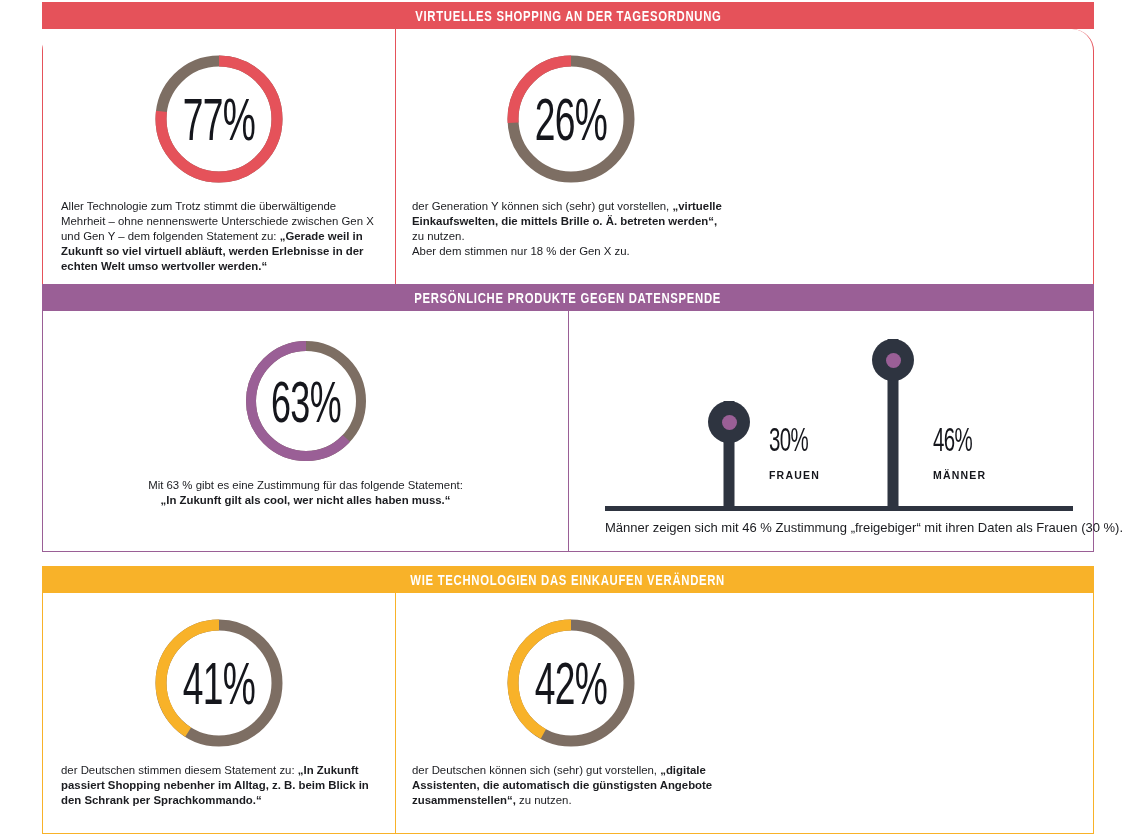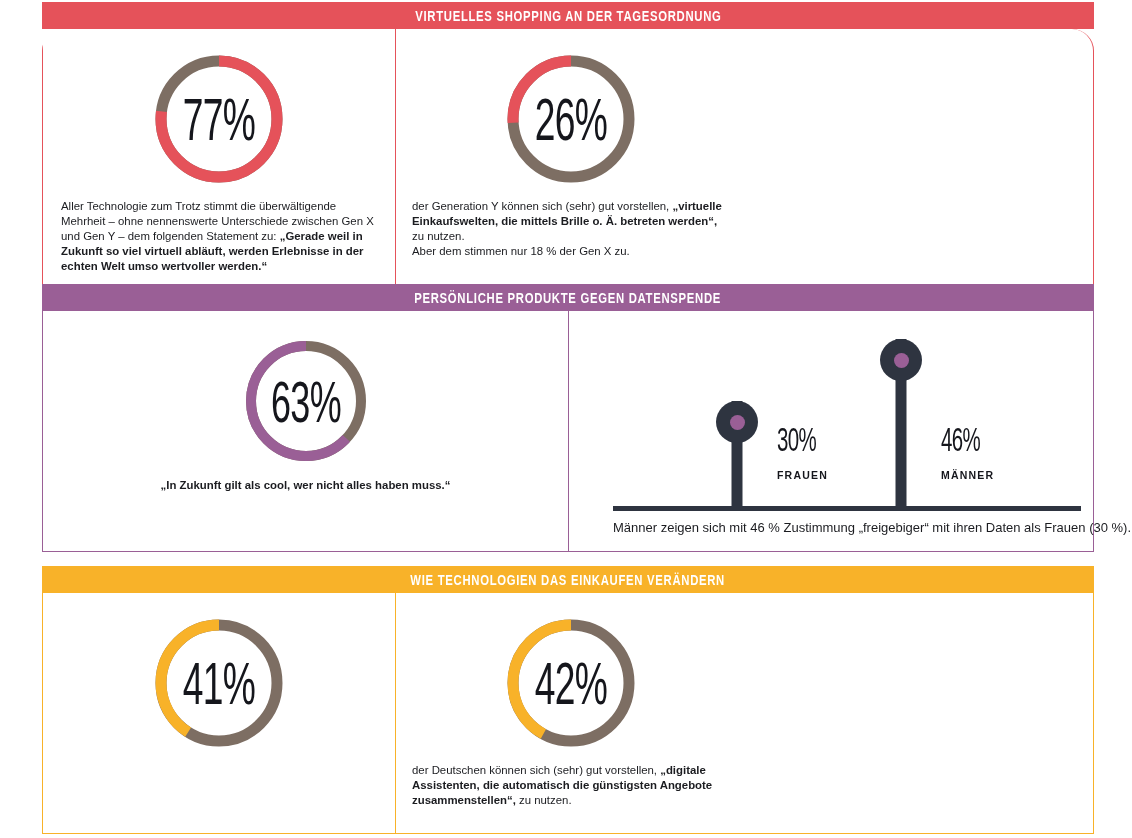--- a/index.html
+++ b/index.html
@@ -244,25 +244,26 @@
         <div class="donut-wrap" style="margin-top:25px;">
           <div class="donut" style="width:130px;height:130px;">
             <svg width="130" height="130" viewBox="0 0 130 130">
               <circle cx="65" cy="65" r="55" fill="none" stroke="#7d6e63" stroke-width="10"></circle>
               <circle cx="65" cy="65" r="55" fill="none" stroke="#9a5f96" stroke-width="10" stroke-dasharray="217.7 127.9" transform="rotate(-90 65 65)" style="transform-origin:center; transform: rotate(-90deg) scale(1,-1); transform-box: fill-box;"></circle>
             </svg>
             <div class="donut-label" style="font-size:58px;">63%</div>
           </div>
         </div>
         <div class="caption" style="margin:12px 0 0 0;text-align:center;">
+          <div>Mit 63 % gibt es eine Zustimmung für das folgende Statement: </div>
           <b>„In Zukunft gilt als cool, wer nicht alles haben muss.“</b>
         </div>
       </div>
 
-      <div class="panel" style="width:525px;padding-left:8px;">
+      <div class="panel" style="width:525px;">
         <div class="pinchart" style="height:192px;margin:8px 0 0 0;">
           <div class="pin-axis" style="left:36px;width:468px;"></div>
 
           <div class="pin" style="left:139px;width:42px;height:110px;">
             <div class="pin-stem" style="height:110px;"></div>
             <div class="pin-head" style="top:0;">
               <div class="pin-head-inner"></div>
             </div>
           </div>
           <div class="pin-value" style="left:200px;bottom:52px;">30%</div>
@@ -293,20 +294,23 @@
       <div class="panel" style="width:352px;">
         <div class="donut-wrap" style="margin-top:22px;">
           <div class="donut" style="width:136px;height:136px;">
             <svg width="136" height="136" viewBox="0 0 136 136">
               <circle cx="68" cy="68" r="58" fill="none" stroke="#7d6e63" stroke-width="11"></circle>
               <circle cx="68" cy="68" r="58" fill="none" stroke="#f8b229" stroke-width="11" stroke-dasharray="149.4 215.0" transform="rotate(-90 68 68)" style="transform-origin:center; transform: rotate(-90deg) scale(1,-1); transform-box: fill-box;"></circle>
             </svg>
             <div class="donut-label" style="font-size:60px;">41%</div>
           </div>
         </div>
+        <div class="caption" style="margin:12px 16px 0 18px;">
+          <span>der Deutschen stimmen diesem Statement zu: </span><b>„In Zukunft passiert Shopping nebenher im Alltag, z. B. beim Blick in den Schrank per Sprachkommando.“</b><span></span>
+        </div>
       </div>
 
 
       <div class="panel" style="width:350px;">
         <div class="donut-wrap" style="margin-top:22px;">
           <div class="donut" style="width:136px;height:136px;">
             <svg width="136" height="136" viewBox="0 0 136 136">
               <circle cx="68" cy="68" r="58" fill="none" stroke="#7d6e63" stroke-width="11"></circle>
               <circle cx="68" cy="68" r="58" fill="none" stroke="#f8b229" stroke-width="11" stroke-dasharray="153.1 211.3" transform="rotate(-90 68 68)" style="transform-origin:center; transform: rotate(-90deg) scale(1,-1); transform-box: fill-box;"></circle>
             </svg>

